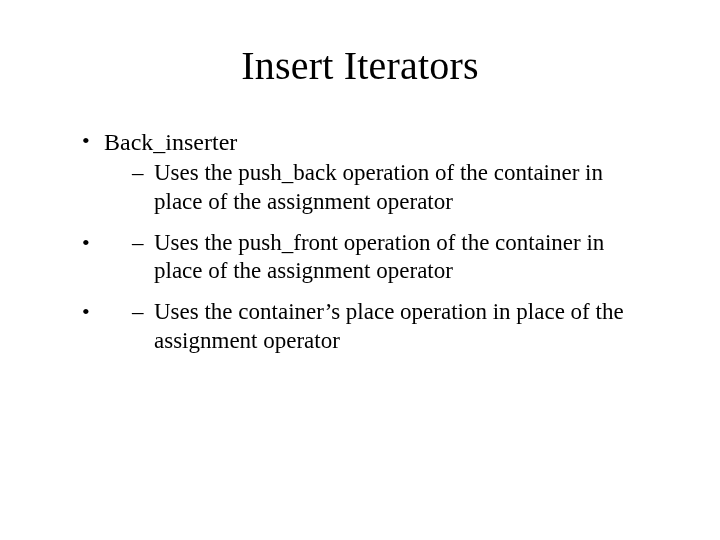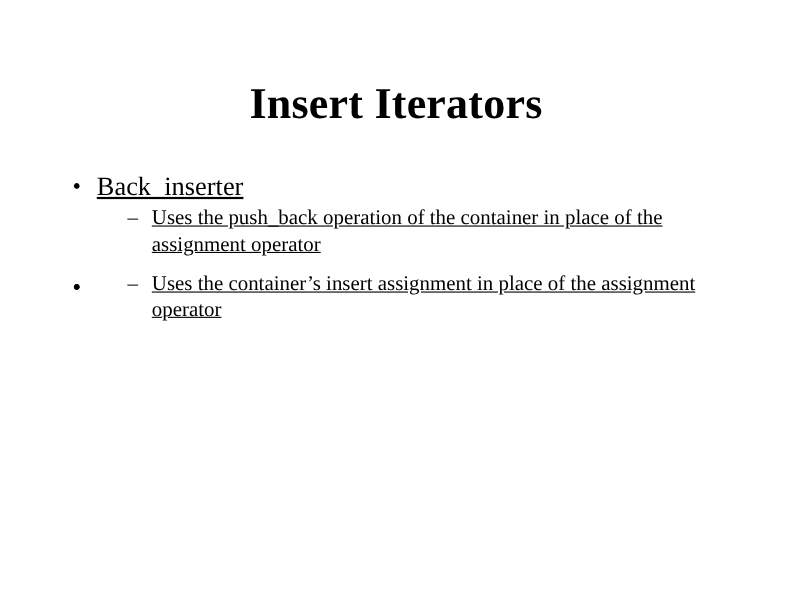--- a/index.html
+++ b/index.html
@@ -14,33 +14,32 @@
   }
   .slide {
     position: relative;
     width: 720px;
     height: 540px;
     box-sizing: border-box;
   }
   .title {
     text-align: center;
     font-size: 40px;
-    font-weight: 700;
-    margin-top: 70px;
+    font-weight: 400;
+    margin-top: 42px;
     margin-bottom: 38px;
     letter-spacing: 0.2px;
   }
   .content {
     padding: 0 60px 0 60px;
   }
   ul.level1 {
     list-style: none;
-    margin: 0;
+    margin: 16px;
     padding: 0;
-    text-decoration: underline;
   }
   ul.level1 > li {
     position: relative;
     padding-left: 28px;
     font-size: 24px;
     line-height: 1.25;
     margin-bottom: 4px;
   }
   ul.level1 > li::before {
     content: "•";
@@ -50,21 +49,21 @@
     font-size: 22px;
   }
   ul.level2 {
     list-style: none;
     margin: 2px 0 12px 0;
     padding: 0;
   }
   ul.level2 > li {
     position: relative;
     padding-left: 50px;
-    font-size: 19px;
+    font-size: 23px;
     line-height: 1.25;
     margin-bottom: 6px;
   }
   ul.level2 > li::before {
     content: "–";
     position: absolute;
     left: 28px;
     top: 0;
   }
 </style>
@@ -79,24 +78,27 @@
     <ul class="level1">
 
       <li>
         <span>Back_inserter</span>
         <ul class="level2">
           <li>Uses the push_back operation of the container in place of the assignment operator</li>
         </ul>
       </li>
 
       <li>
+        <ul class="level2">
+          <li>Uses the push_front operation of the container in place of the assignment operator</li>
+        </ul>
       </li>
 
       <li>
         <ul class="level2">
-          <li>Uses the container’s insert assignment in place of the assignment operator</li>
+          <li>Uses the container’s place operation in place of the assignment operator</li>
         </ul>
       </li>
 
     </ul>
   </div>
 
 </div>
 
 </body></html>

